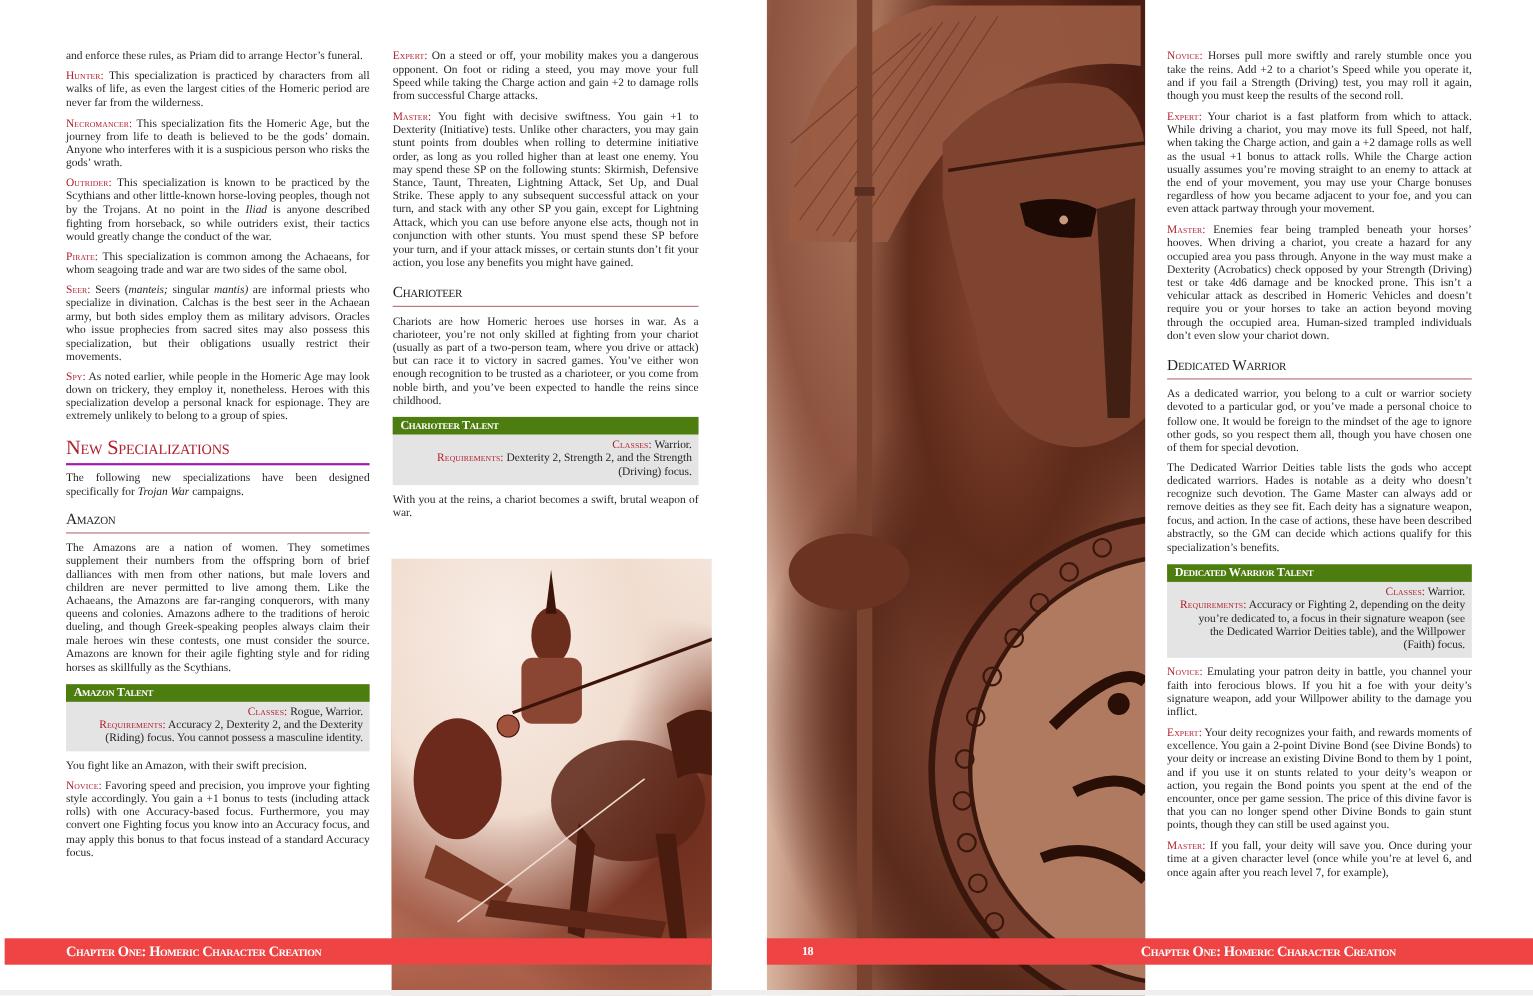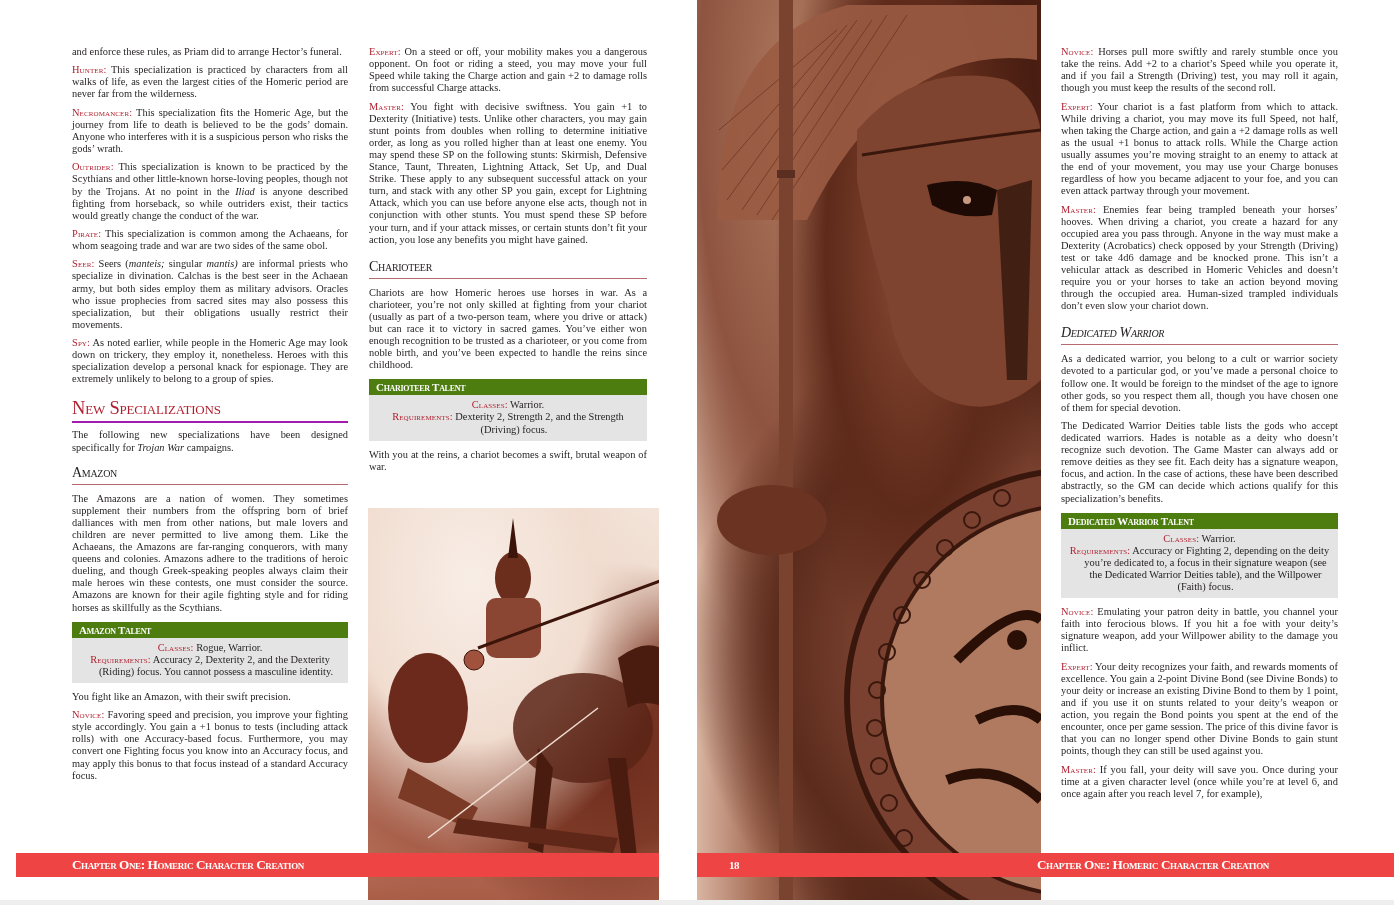--- a/index.html
+++ b/index.html
@@ -3,21 +3,21 @@
 <meta charset="utf-8">
 <style>
   html, body { margin:0; padding:0; }
   body {
     width:1394px; height:905px; overflow:hidden; position:relative;
     background:#ffffff;
     font-family:"Liberation Serif","DejaVu Serif",serif;
     color:#231f20;
   }
   .page { position:absolute; top:0; height:905px; background:#fff; overflow:hidden; }
-  .page-left { left:16px; width:643px; }
+  .page-left { left:4px; width:643px; }
   .page-right { left:697px; width:697px; }
 
   .col { position:absolute; font-size:10.4px; line-height:12.1px; text-align:justify; }
   .col p { margin:0 0 6.2px 0; }
   .lead { color:#b01f2e; font-variant:small-caps; font-weight:normal; letter-spacing:0.1px; }
   .col b { font-weight:normal; }
 
   .h1 {
     color:#b01f2e; font-size:18.5px; line-height:22px; margin:6px 0 2px 0;
     font-variant:small-caps; letter-spacing:-0.2px;
@@ -28,21 +28,21 @@
     font-variant:small-caps; letter-spacing:-0.3px;
     border-bottom:1.5px solid #b56a6f; padding-bottom:2px;
   }
   .h1-intro { margin-top:6px !important; }
 
   .talent { background:#e4e4e4; margin:8px 0 8px 0; }
   .talent-head {
     background:#4d7c0f; color:#fff; font-weight:bold; font-size:11px; line-height:16px;
     padding:0 7px; font-variant:small-caps; letter-spacing:-0.3px;
   }
-  .talent-body { padding:4px 6px 5px 6px; font-size:10.4px; line-height:12.1px; text-align:center; }
+  .talent-body { padding:4px 6px 5px 6px; font-size:10.4px; line-height:12.1px; text-align:right; }
   .talent-body .req { padding-left:12px; text-indent:-12px; }
 
   .art { position:absolute; overflow:hidden; }
   .chariot-art {
     left:352px; top:508px; width:345px; height:397px;
     background:
       radial-gradient(ellipse at 30% 18%, #f8ede6 0%, #f1ddd0 35%, transparent 60%),
       radial-gradient(ellipse at 70% 60%, #6b2a1c 0%, #7e3a27 30%, transparent 55%),
       radial-gradient(ellipse at 25% 62%, #8a4330 0%, #a35a45 25%, transparent 45%),
       linear-gradient(180deg, #f4e6dc 0%, #ead2c3 40%, #c98d75 75%, #a85a44 100%);
@@ -195,21 +195,21 @@
       <path d="M260 660 Q320 600 344 620 M280 720 Q320 700 344 720 M250 780 Q300 760 344 800" stroke="#2a0f07" stroke-width="10" fill="none"></path>
       <circle cx="320" cy="640" r="10" fill="#2a0f07"></circle>
     </svg>
   </div>
 
   <div class="col" style="left:364px; top:46px; width:277px;">
     <p><span class="lead">Novice:</span><span> Horses pull more swiftly and rarely stumble once you take the reins. Add +2 to a chariot’s Speed while you operate it, and if you fail a Strength (Driving) test, you may roll it again, though you must keep the results of the second roll.</span></p>
     <p><span class="lead">Expert:</span><span> Your chariot is a fast platform from which to attack. While driving a chariot, you may move its full Speed, not half, when taking the Charge action, and gain a +2 damage rolls as well as the usual +1 bonus to attack rolls. While the Charge action usually assumes you’re moving straight to an enemy to attack at the end of your movement, you may use your Charge bonuses regardless of how you became adjacent to your foe, and you can even attack partway through your movement.</span></p>
     <p><span class="lead">Master:</span><span> Enemies fear being trampled beneath your horses’ hooves. When driving a chariot, you create a hazard for any occupied area you pass through. Anyone in the way must make a Dexterity (Acrobatics) check opposed by your Strength (Driving) test or take 4d6 damage and be knocked prone. This isn’t a vehicular attack as described in </span><b>Homeric Vehicles</b><span> and doesn’t require you or your horses to take an action beyond moving through the occupied area. Human-sized trampled individuals don’t even slow your chariot down.</span></p>
 
-    <div class="h2" style="margin-top:12px;font-style:italic;">Dedicated Warrior</div>
+    <div class="h2" style="margin-top:12px;">Dedicated Warrior</div>
     <p>As a dedicated warrior, you belong to a cult or warrior society devoted to a particular god, or you’ve made a personal choice to follow one. It would be foreign to the mindset of the age to ignore other gods, so you respect them all, though you have chosen one of them for special devotion.</p>
     <p><span>The </span><b>Dedicated Warrior Deities</b><span> table lists the gods who accept dedicated warriors. Hades is notable as a deity who doesn’t recognize such devotion. The Game Master can always add or remove deities as they see fit. Each deity has a signature weapon, focus, and action. In the case of actions, these have been described abstractly, so the GM can decide which actions qualify for this specialization’s benefits.</span></p>
 
     <div class="talent">
       <div class="talent-head">Dedicated Warrior Talent</div>
       <div class="talent-body">
         <div><span class="lead">Classes:</span><span> Warrior.</span></div>
         <div class="req"><span class="lead">Requirements:</span><span> Accuracy or Fighting 2, depending on the deity you’re dedicated to, a focus in their signature weapon (see the </span><b>Dedicated Warrior Deities</b><span> table), and the Willpower (Faith) focus.</span></div>
       </div>
     </div>

